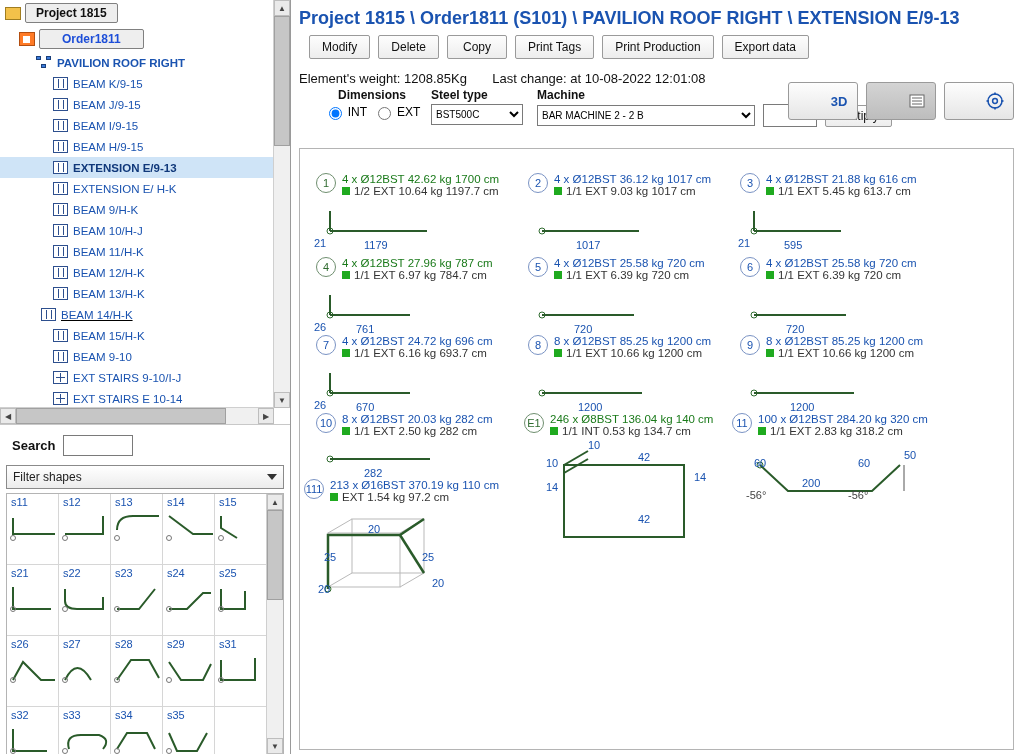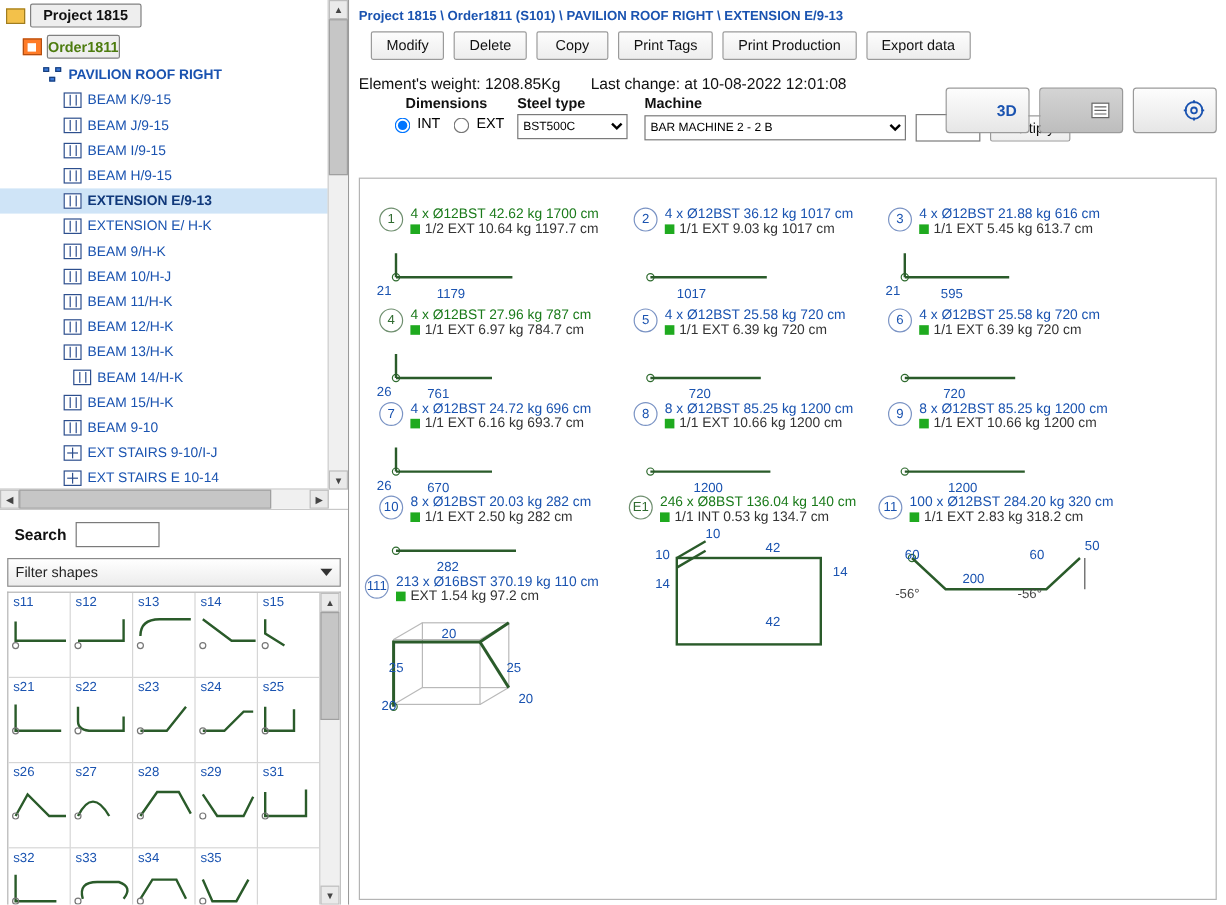--- a/index.html
+++ b/index.html
@@ -71,23 +71,23 @@
     background: #eeeeee;
     padding: 2px 10px;
     font-weight: bold;
     color: #111;
     font-size: 12px;
     border-radius: 2px;
   }
   .lbl-order {
     border: 1px solid #808080;
     background: #eeeeee;
-    padding: 2px 0;
+    padding: 2px 22px;
     font-weight: bold;
-    color: #4d7c0f;
+    color: #1d4ed8;
     font-size: 12px;
     border-radius: 2px;
   }
   .node-blue {
     color: #1a53b0;
     font-weight: bold;
     font-size: 11.5px;
   }
   .node-plain {
     color: #1a53b0;
@@ -269,21 +269,21 @@
   }
   .shape-cell svg {
     position: absolute;
     left: 0; top: 14px;
   }
 
   
   .breadcrumb {
     color: #1a53b0;
     font-weight: bold;
-    font-size: 11px;
+    font-size: 18px;
     padding: 8px 0 6px 8px;
   }
   .toolbar {
     display: flex;
     gap: 8px;
     padding: 0 0 8px 18px;
   }
   .btn {
     min-width: 60px;
     height: 24px;
@@ -462,21 +462,21 @@
               <span class="beam-icon"></span>
             </span>
             <span class="node-plain">BEAM 12/H-K</span>
           </div>
           <div class="tree-row" style="padding-left: 52px;">
             <span class="ic">
               <span class="beam-icon"></span>
             </span>
             <span class="node-plain">BEAM 13/H-K</span>
           </div>
-          <div class="tree-row" style="padding-left: 60px;">
+          <div class="tree-row" style="padding-left: 40px; text-decoration: underline;">
             <span class="ic">
               <span class="beam-icon"></span>
             </span>
             <span class="node-plain">BEAM 14/H-K</span>
           </div>
           <div class="tree-row" style="padding-left: 52px;">
             <span class="ic">
               <span class="beam-icon"></span>
             </span>
             <span class="node-plain">BEAM 15/H-K</span>
@@ -767,21 +767,21 @@
             <div class="txt2">
                 <span class="sq"></span>
                 <span>1/1 EXT 9.03 kg 1017 cm</span>
               </div>
           </div>
         </div>
         <svg width="120" height="44" style="margin-left:6px;">
           <circle cx="8" cy="34" r="3" fill="none" stroke="#2f6b2f"></circle>
           <path d="M8 34 L105 34" stroke="#2a5b2a" stroke-width="2" fill="none"></path>
         </svg>
-        <div class="dim-lbl" style="position:absolute;left:36px;top:66px;">1017</div>
+        <div class="dim-lbl" style="position:absolute;left:48px;top:66px;">1017</div>
       </div>
 
       <div class="bar-item" style="left:440px;top:24px;">
         <div style="display:flex;gap:6px;">
           <div class="circ blue">3</div>
           <div>
             <div class="txt1">4 x Ø12BST 21.88 kg 616 cm</div>
             <div class="txt2">
                 <span class="sq"></span>
                 <span>1/1 EXT 5.45 kg 613.7 cm</span>

